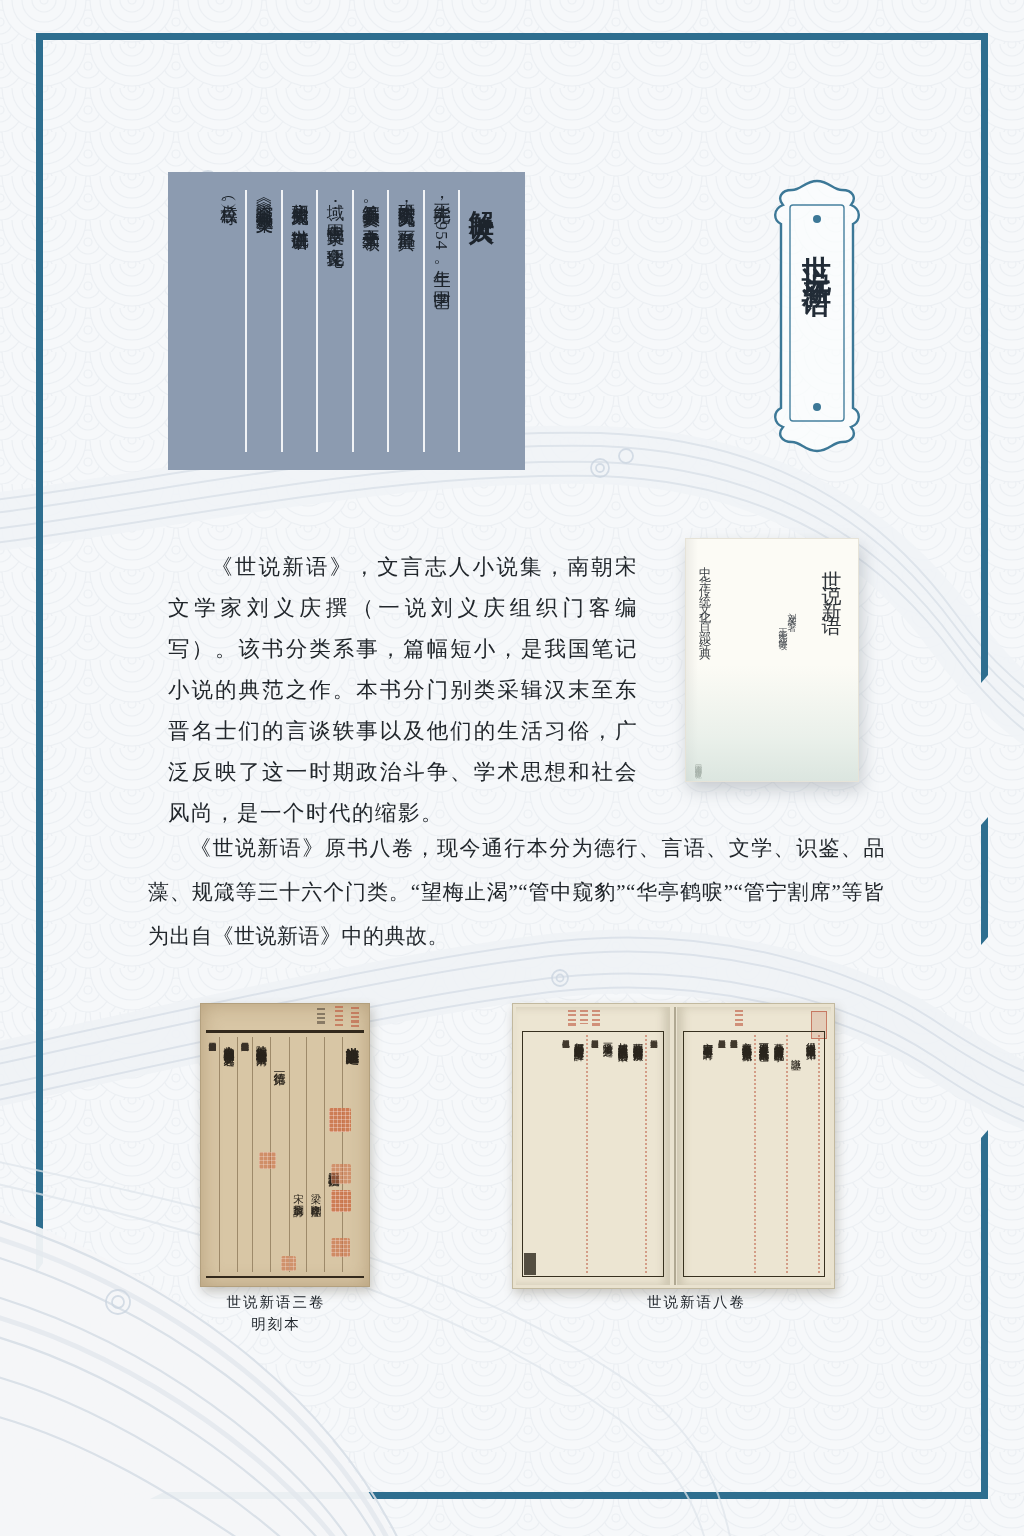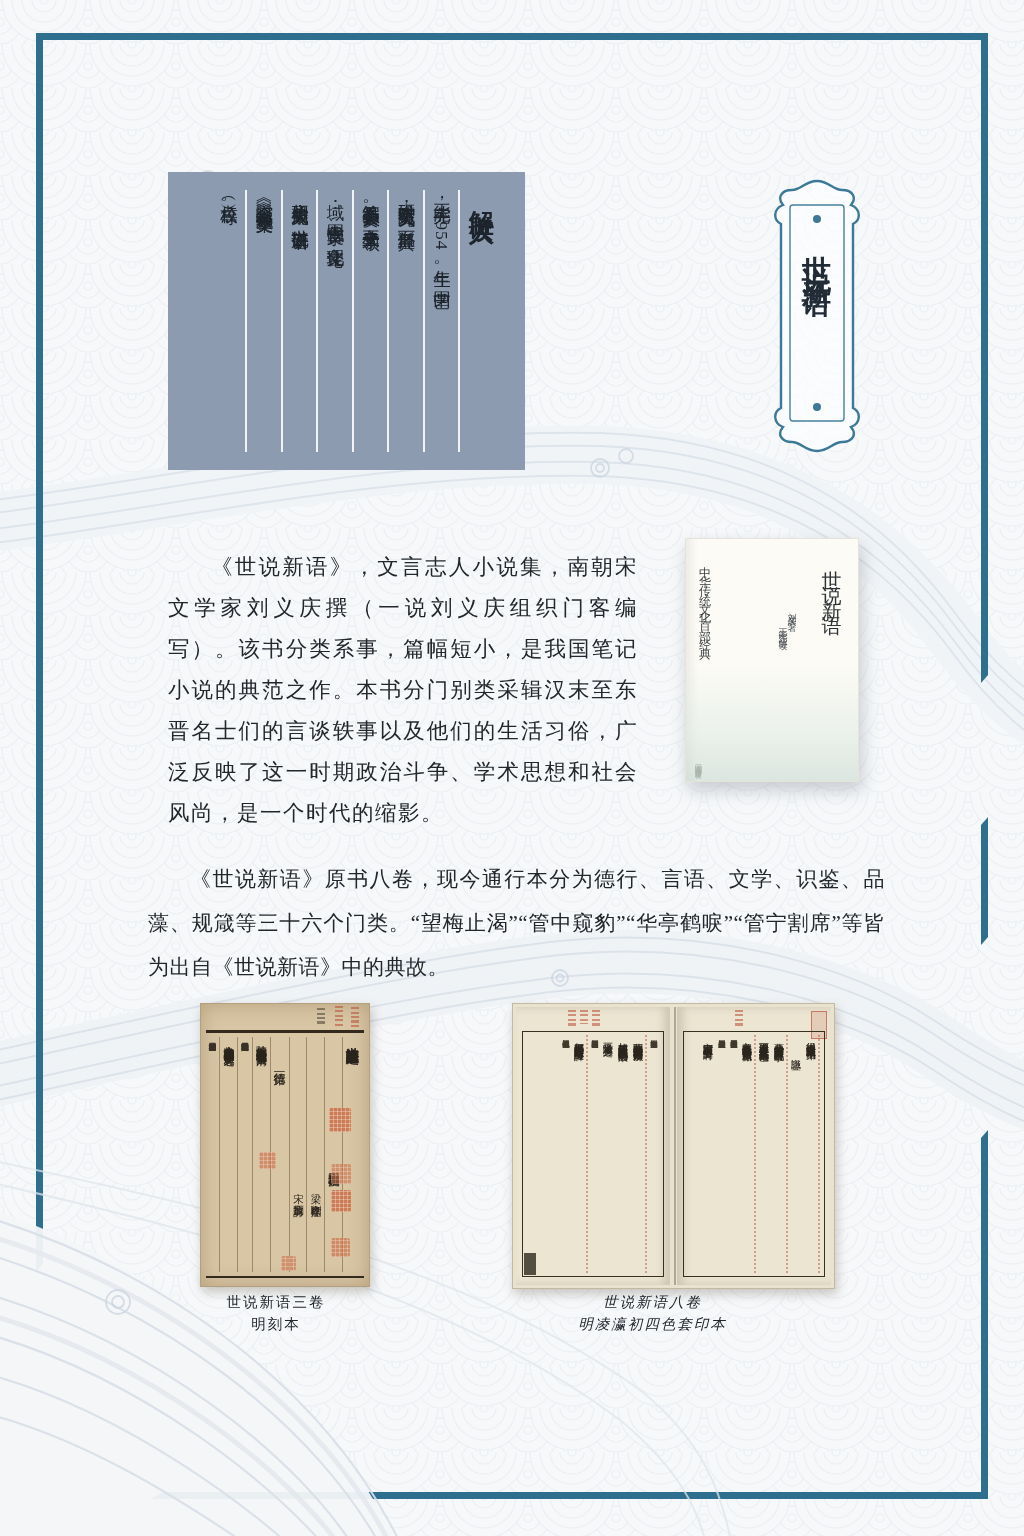--- a/index.html
+++ b/index.html
@@ -28,21 +28,21 @@
 
   
   #badge{position:absolute;left:770px;top:175px;width:94px;height:282px;z-index:4;}
   #badge-text{position:absolute;left:50%;top:57px;transform:translateX(-50%);
               writing-mode:vertical-rl;font-size:29px;font-weight:700;letter-spacing:11px;
               color:#222c37;white-space:nowrap;}
 
   
   .para{position:absolute;z-index:4;color:#22272c;text-align:justify;text-indent:2em;}
   #para1{left:168px;top:531px;width:470px;font-size:21.5px;line-height:41px;letter-spacing:1.5px;margin-top:16px;}
-  #para2{left:148px;top:836px;width:737px;font-size:21px;line-height:44px;letter-spacing:.5px;}
+  #para2{left:148px;top:805px;width:737px;font-size:21px;line-height:44px;letter-spacing:.5px;}
 
   
   #cover{position:absolute;left:685px;top:538px;width:172px;height:242px;z-index:4;background:#fcfbf5;
          border:1px solid #e6e3d8;box-shadow:3px 8px 16px rgba(80,90,100,.28);}
   #cover:after{content:"";position:absolute;inset:0;pointer-events:none;
          background:linear-gradient(180deg,rgba(255,255,255,0) 52%,rgba(212,227,221,.45) 82%,rgba(193,212,206,.55) 100%),
                     linear-gradient(90deg,rgba(0,0,0,.06),rgba(0,0,0,0) 7%);}
   .vtx{writing-mode:vertical-rl;text-orientation:mixed;position:absolute;line-height:1;}
   #cover-title{right:16px;top:16px;font-size:20px;letter-spacing:15px;color:#2e3338;}
   #cover-series{left:13px;top:18px;font-size:12px;letter-spacing:9px;color:#3a3f44;}
@@ -85,21 +85,21 @@
   .prc.hd{padding-top:16px;}
   .prc.rm{border-right:2px dotted rgba(181,68,44,.45);}
   .corner-label{position:absolute;right:4px;top:4px;width:14px;height:26px;
       border:1px solid rgba(181,68,44,.6);background:rgba(181,68,44,.15);}
   .black-label{position:absolute;left:8px;bottom:10px;width:12px;height:22px;background:#2e281d;opacity:.8;}
 
   
   .caption{position:absolute;z-index:4;text-align:center;font-size:14.5px;line-height:22px;
       letter-spacing:2px;color:#20262c;}
   #cap-left{left:192px;top:1291px;width:168px;}
-  #cap-right{left:492px;top:1291px;width:321px;font-style:italic;}
+  #cap-right{left:536px;top:1291px;width:321px;}
   .caption span{display:block;}
 </style>
 </head>
 <body>
 
 <div id="stage">
 
   <svg class="layer" width="1024" height="1536" aria-hidden="true">
     <defs>
       <pattern id="sg" width="88" height="44" patternUnits="userSpaceOnUse">
@@ -302,16 +302,15 @@
       </div>
     </div>
   </div>
 
   <div class="caption" id="cap-left">
     <span>世说新语三卷</span>
     <span>明刻本</span>
   </div>
   <div class="caption" id="cap-right">
     <span>世说新语八卷</span>
-    <span>明凌瀛初四色套印本</span>
   </div>
 
 </div>
 
 </body></html>

